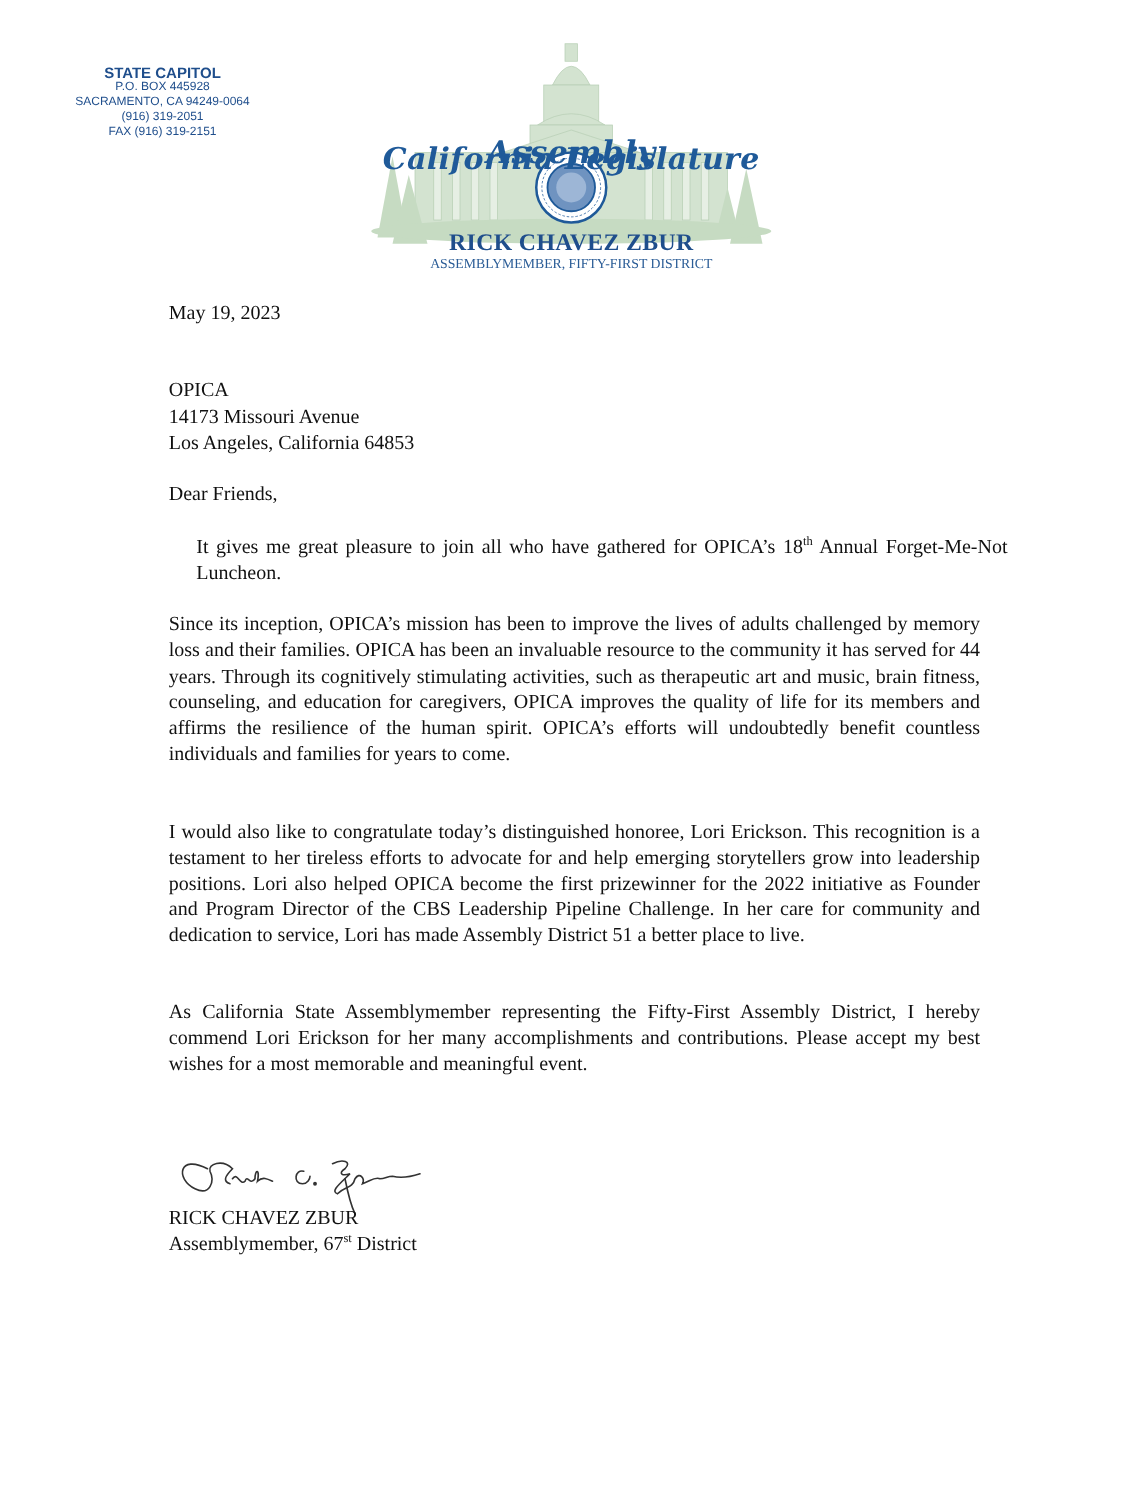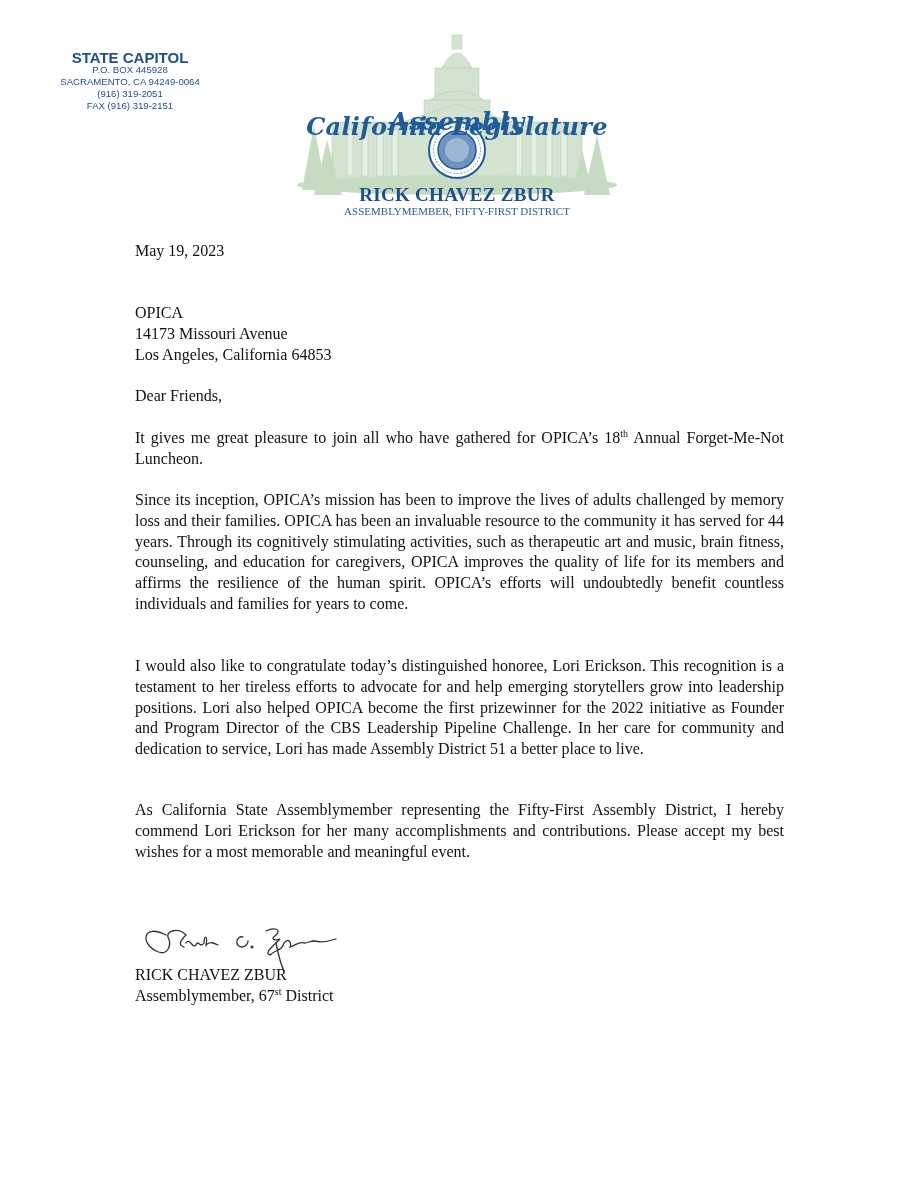--- a/index.html
+++ b/index.html
@@ -5,21 +5,21 @@
   html, body { margin: 0; padding: 0; background: #ffffff; }
   body { width: 918px; height: 1188px; position: relative; overflow: hidden; }
   .page { position: absolute; left: 0; top: 0; width: 918px; height: 1188px; background: #fff; }
 
   
   .addr {
     position: absolute; left: 50px; top: 52px; width: 160px;
     text-align: center; color: #1f4e8c;
     font-family: "Liberation Sans", sans-serif; font-size: 9.6px; line-height: 12px;
   }
-  .addr .title { font-weight: bold; font-size: 15px; }
+  .addr .title { font-weight: bold; font-size: 12px; }
 
   
   .logo { position: absolute; left: 292px; top: 30px; width: 330px; height: 195px; }
   .logo svg { position: absolute; left: 0; top: 0; }
   .logo .assembly {
     position: absolute; left: 0; width: 330px; top: 47px; text-align: center;
     font-family: "DejaVu Serif", serif; font-weight: bold; color: #1f5a99;
     font-size: 25px; letter-spacing: 0.5px; font-style: italic; margin-top: 30px;
   }
   .logo .legis {
@@ -38,21 +38,21 @@
   }
 
   
   .body {
     position: absolute; left: 135px; width: 649px;
     font-family: "Liberation Serif", serif; font-size: 16px; line-height: 20.8px; color: #111;
   }
   .date { top: 241px; }
   .recipient { top: 303px; }
   .salutation { top: 386px; font-family: Liberation Serif, serif; }
-  .p1 { top: 428px; }
+  .p1 { top: 428px; margin-left: 22px; }
   .p2 { top: 490px; }
   .p3 { top: 656px; }
   .p4 { top: 800px; }
   .closing { top: 883px; }
   .sig-name { top: 965px; }
   .justify { text-align: justify; text-align-last: left; }
   sup { font-size: 10px; line-height: 0; vertical-align: super; }
   .signature { position: absolute; left: 138px; top: 905px; width: 210px; height: 70px; }
 </style>
 </head>

